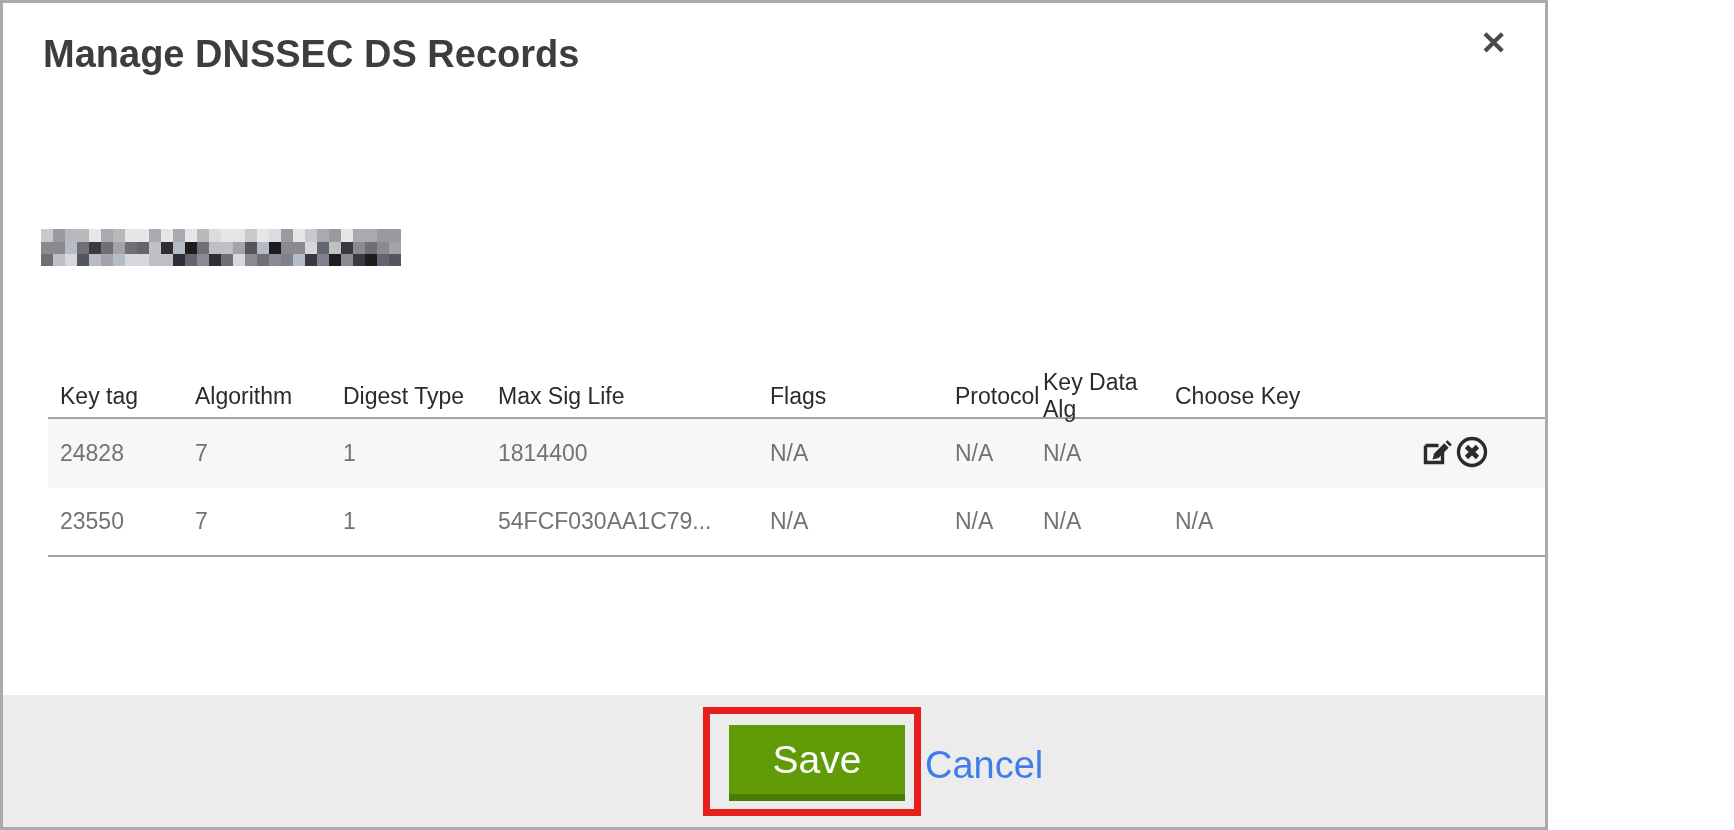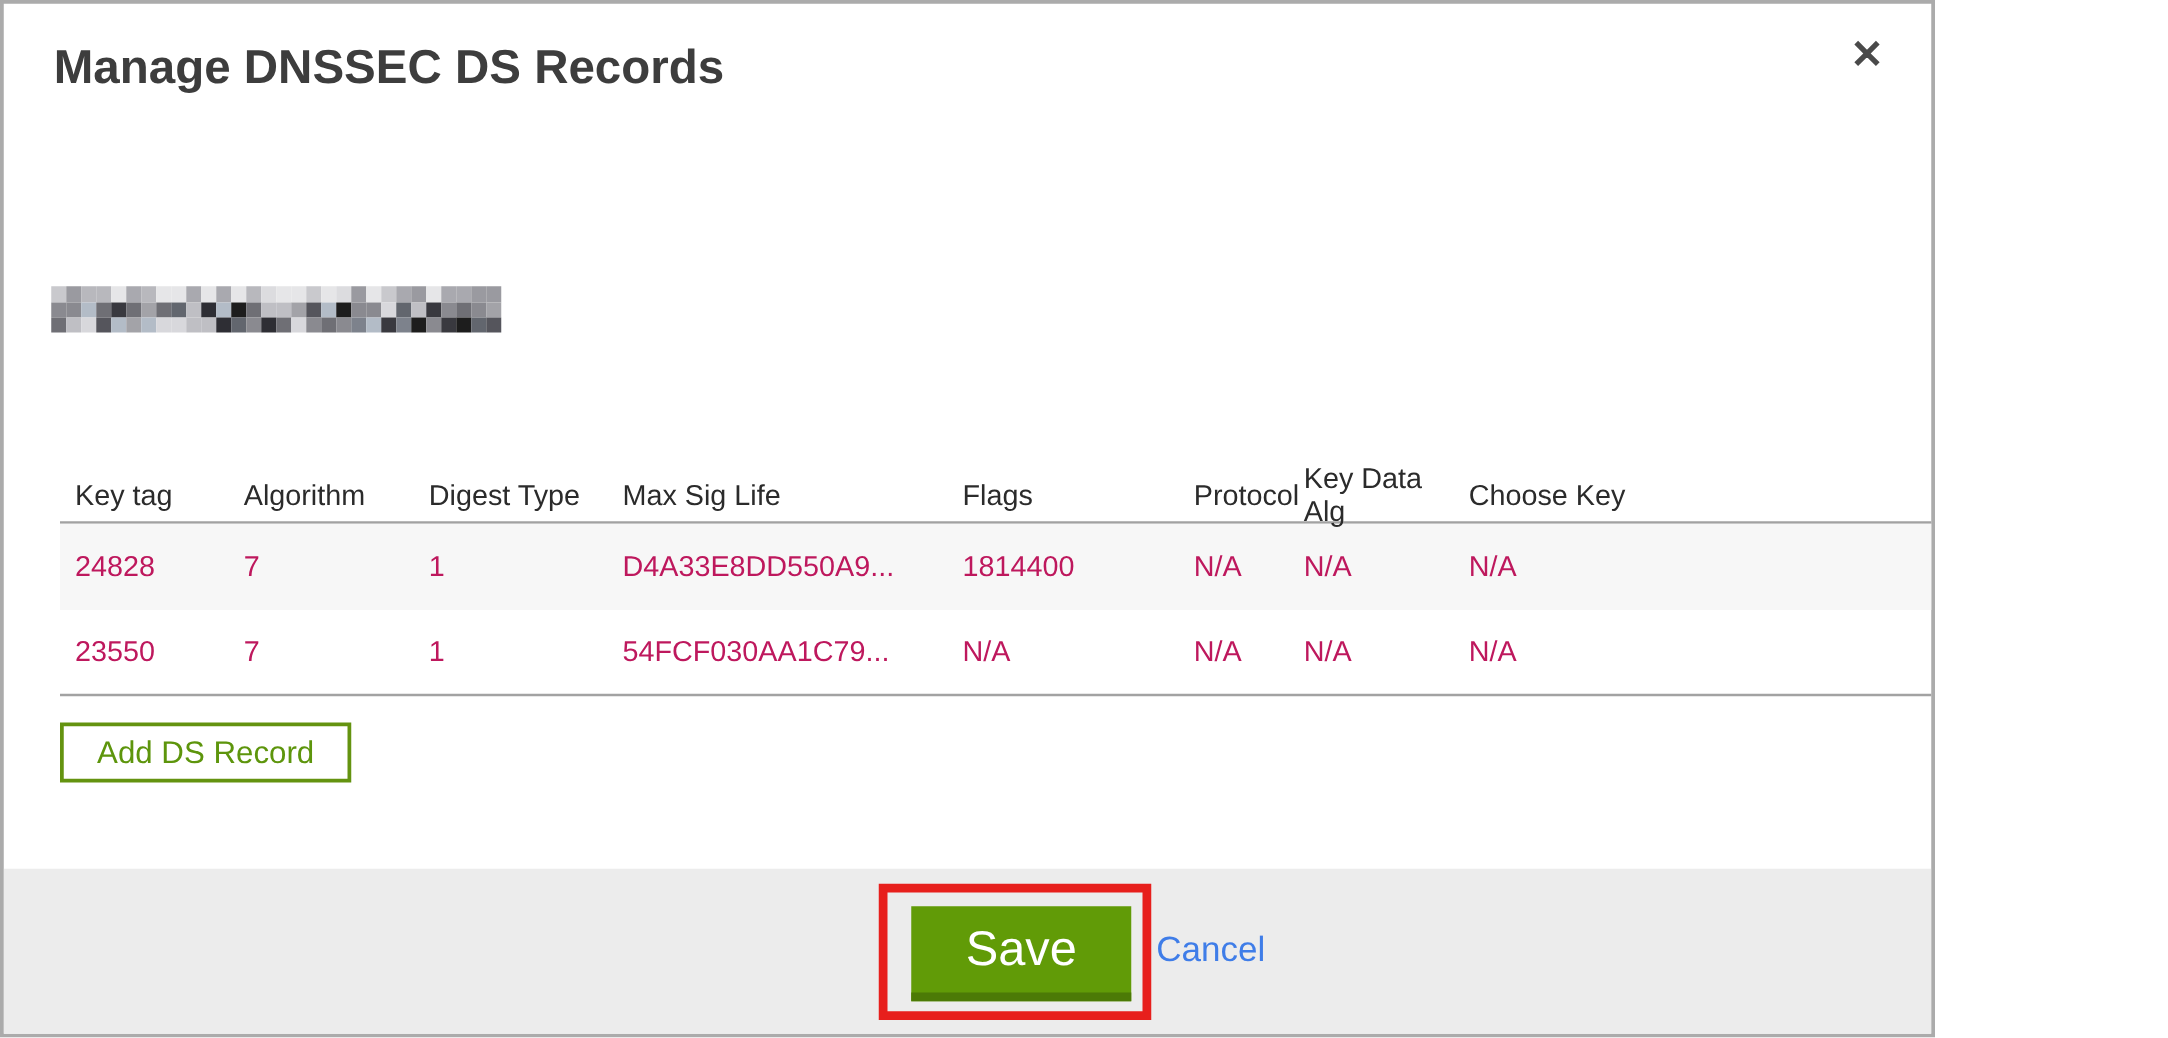--- a/index.html
+++ b/index.html
@@ -26,21 +26,21 @@
     font-size:25px; color:#2e2e2e;
   }
   .ds-table { position:absolute; left:45px; top:366px; width:1600px; }
   .t-row {
     display:grid;
     grid-template-columns:135px 148px 155px 272px 185px 88px 132px 150px 180px 1fr;
     align-items:center;
   }
   .t-head { height:50px; border-bottom:2px solid #a2a2a2; }
   .t-head .cell { font-size:23px; color:#2b2b2b; padding-left:12px; }
-  .t-body-row { height:69px; font-size:23px; color:#be185d; }
+  .t-body-row { height:69px; font-size:23px; color:#737373; }
   .t-body-row .cell { padding-left:12px; }
   .t-body-row.alt { background:#f7f7f7; }
   .t-bottom { border-bottom:2px solid #a2a2a2; }
   .actions { display:flex; justify-content:flex-end; align-items:center; gap:2px; padding-right:4px; }
   .icon-btn { width:34px; height:34px; border:none; background:transparent; cursor:pointer; padding:0; display:flex; align-items:center; justify-content:center; }
   .add-btn {
     position:absolute; left:45px; top:575px; width:233px; height:48px;
     background:#ffffff; border:3px solid #649310; color:#5d950c;
     font-size:25px; font-family:"Liberation Sans", sans-serif; cursor:pointer;
   }
@@ -52,21 +52,21 @@
     position:absolute; left:700px; top:704px; width:218px; height:109px;
     border:7px solid #e71f1c; pointer-events:none; z-index:5;
   }
   .save-btn {
     position:absolute; left:726px; top:722px; width:176px; height:76px;
     background:#619b07; border:none; border-bottom:7px solid #4c7a06;
     color:#ffffff; font-size:39px; font-family:"Liberation Sans", sans-serif; cursor:pointer; z-index:4;
   }
   .cancel-link {
     position:absolute; left:922px; top:741px;
-    font-size:28px; color:#3f7de8; text-decoration:none; cursor:pointer; z-index:4;
+    font-size:38px; color:#3f7de8; text-decoration:none; cursor:pointer; z-index:4;
   }
 </style>
 </head>
 <body>
 
 <div class="dialog">
 
   <h1 class="dialog-title">Manage DNSSEC DS Records</h1>
 
   <span class="close-btn">✕</span>
@@ -84,21 +84,20 @@
       <div class="cell">Protocol</div>
       <div class="cell">Key Data Alg</div>
       <div class="cell">Choose Key</div>
       <div class="cell"></div>
     </div>
 
     <div class="t-row t-body-row alt">
       <div class="cell">24828</div>
       <div class="cell">7</div>
       <div class="cell">1</div>
-      <div class="cell">D4A33E8DD550A9...</div>
       <div class="cell">1814400</div>
       <div class="cell">N/A</div>
       <div class="cell">N/A</div>
       <div class="cell">N/A</div>
       <div class="cell"></div>
       <div class="cell actions">
         <button class="icon-btn">
           <span>
             <svg width="32" height="32" viewBox="0 0 32 32">
               <path d="M5.5 9.5 h13 M5.5 9.5 v17 h17 v-13" fill="none" stroke="#2b2b2b" stroke-width="3.4"></path>
@@ -143,21 +142,20 @@
             <svg width="34" height="34" viewBox="0 0 34 34">
               <circle cx="17" cy="17" r="13.5" fill="none" stroke="#2b2b2b" stroke-width="3.4"></circle>
               <path d="M11.5 11.5 L22.5 22.5 M22.5 11.5 L11.5 22.5" stroke="#2b2b2b" stroke-width="4.6"></path>
             </svg>
           </span>
         </button>
       </div>
     </div>
   </div>
 
-  <button class="add-btn">Add DS Record</button>
 
   <div class="footer"></div>
 
   <div class="annotation-box"></div>
 
   <button class="save-btn">Save</button>
 
   <a class="cancel-link">Cancel</a>
 
 </div>

